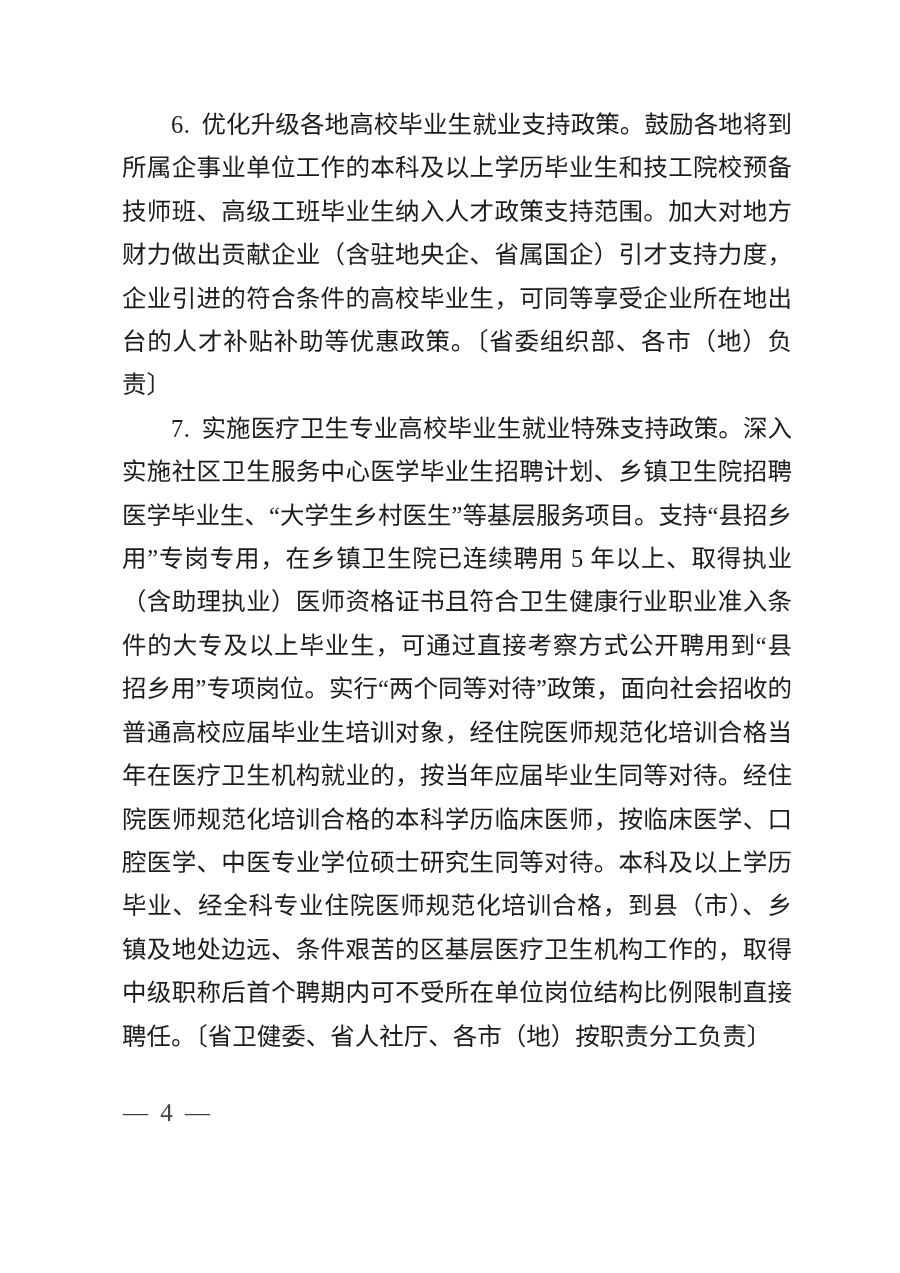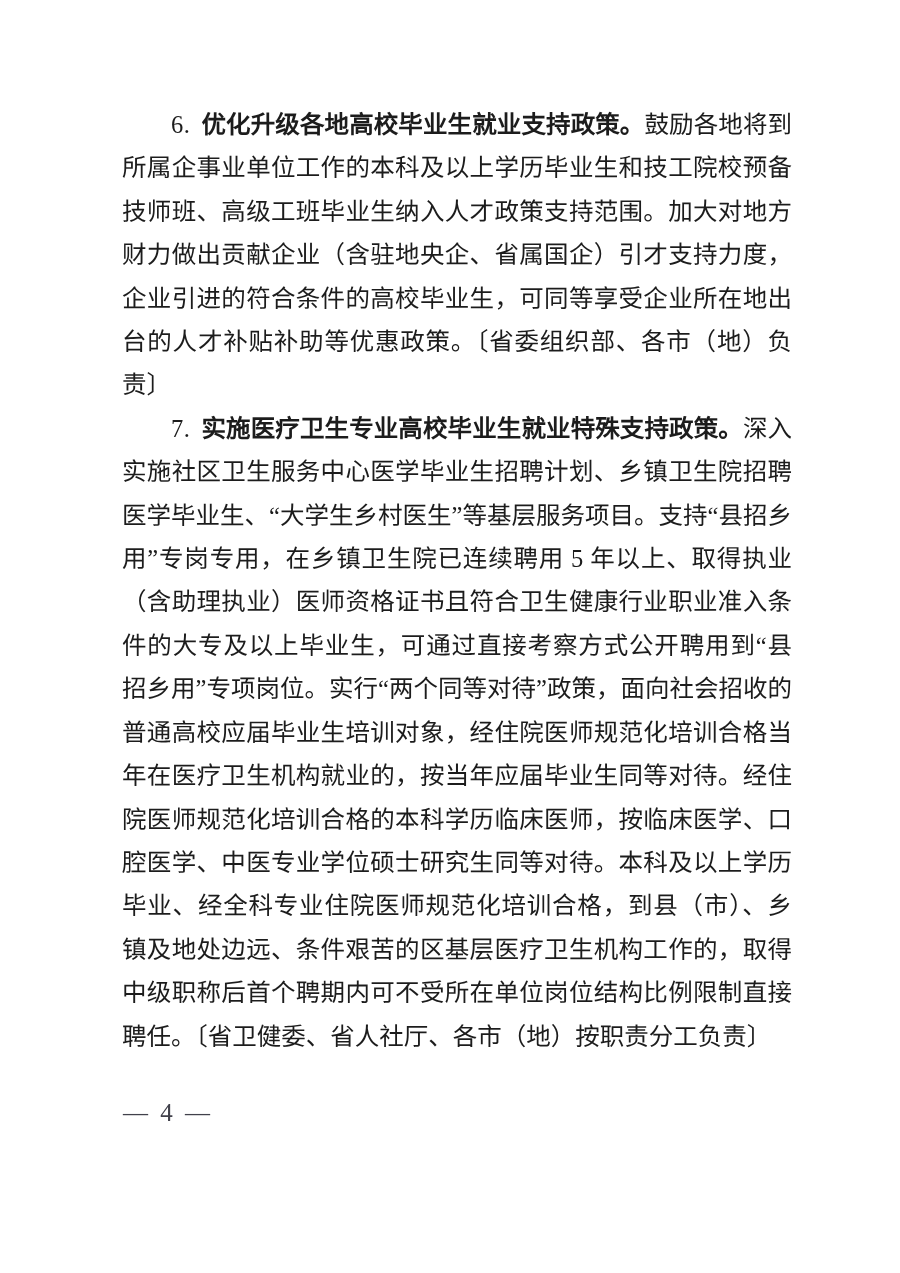--- a/index.html
+++ b/index.html
@@ -30,21 +30,21 @@
   .para {
     text-indent: 2em;
     word-break: break-all;
   }
   .para-number {
     margin-right: 0.45em;
     letter-spacing: 0.5px;
   }
   .para-lead {
     
-    font-weight: 700;
+    font-weight: 400;
   }
   .page-number {
     position: absolute;
     left: 123px;
     top: 1099px;
     font-size: 25px;
     color: #41414b;
     letter-spacing: 3px;
     white-space: pre;
   }

